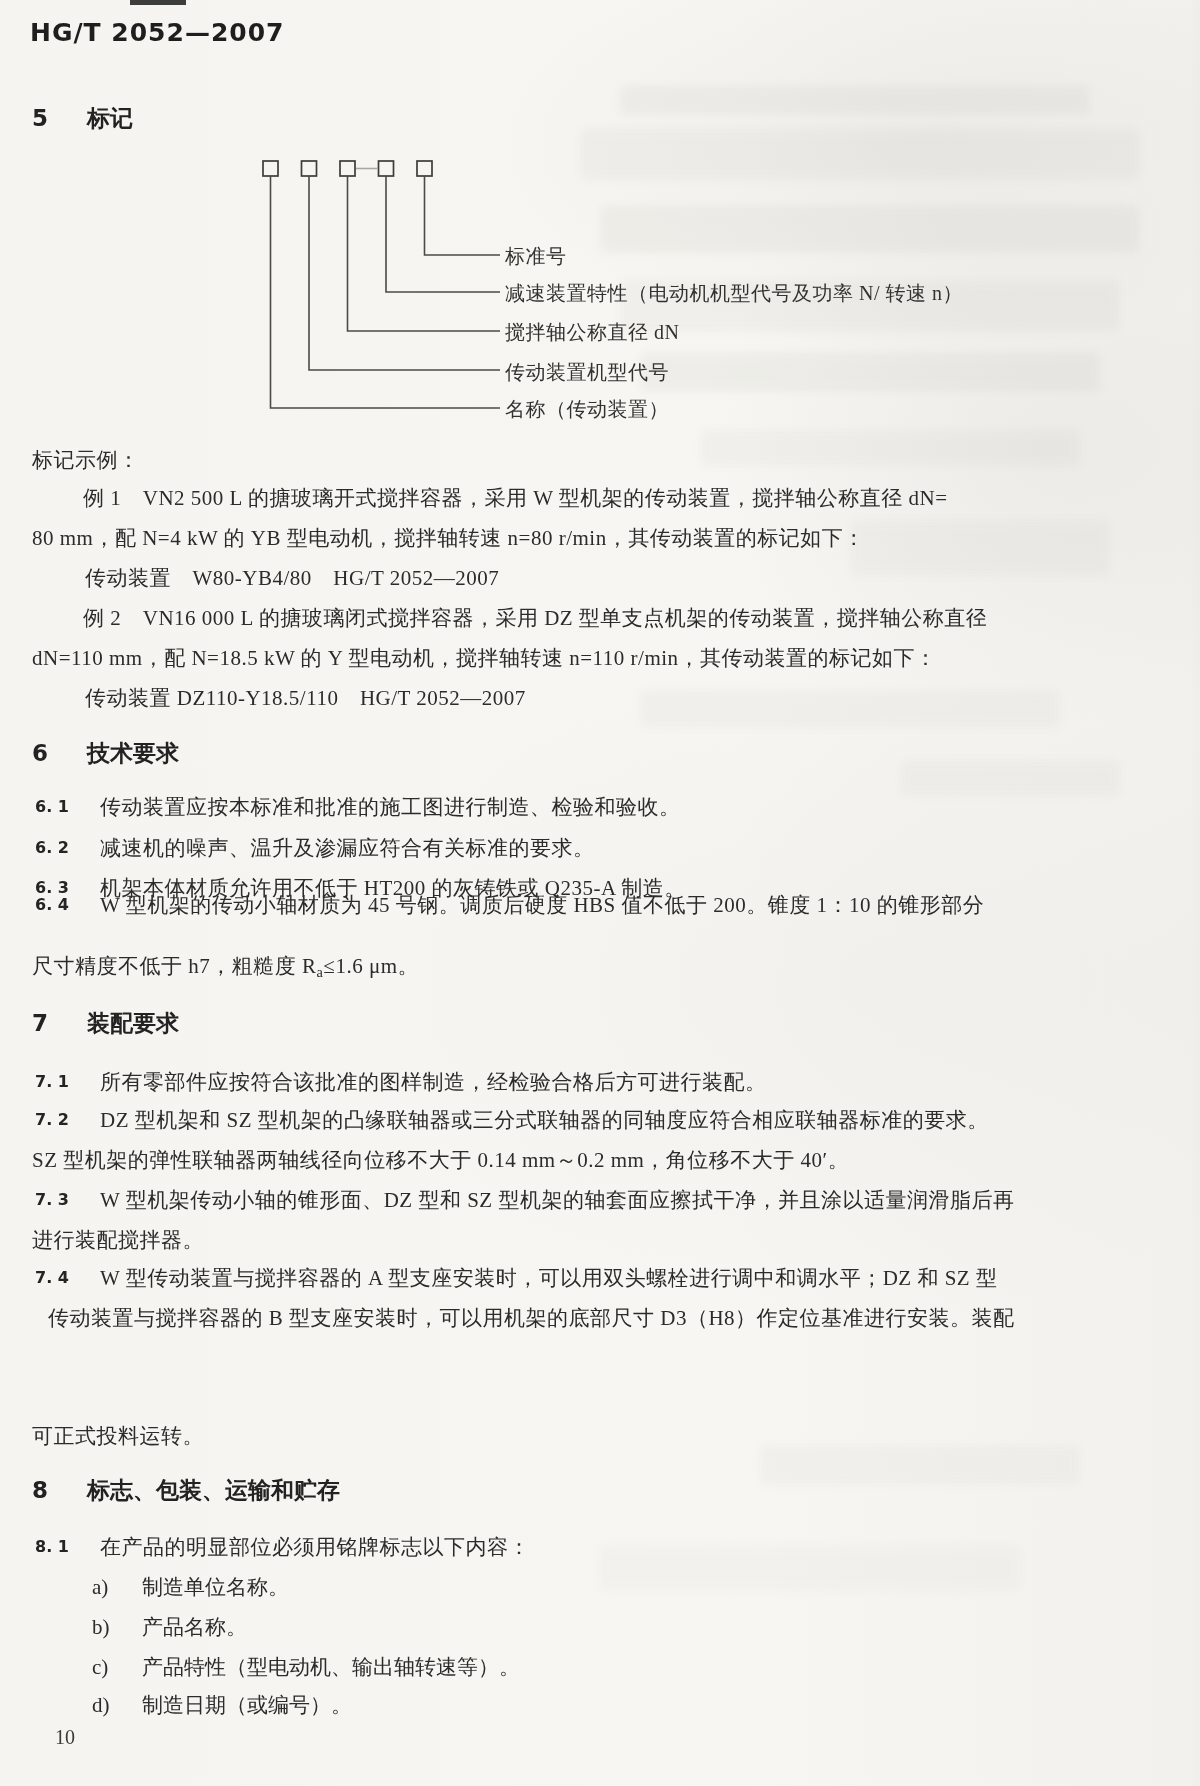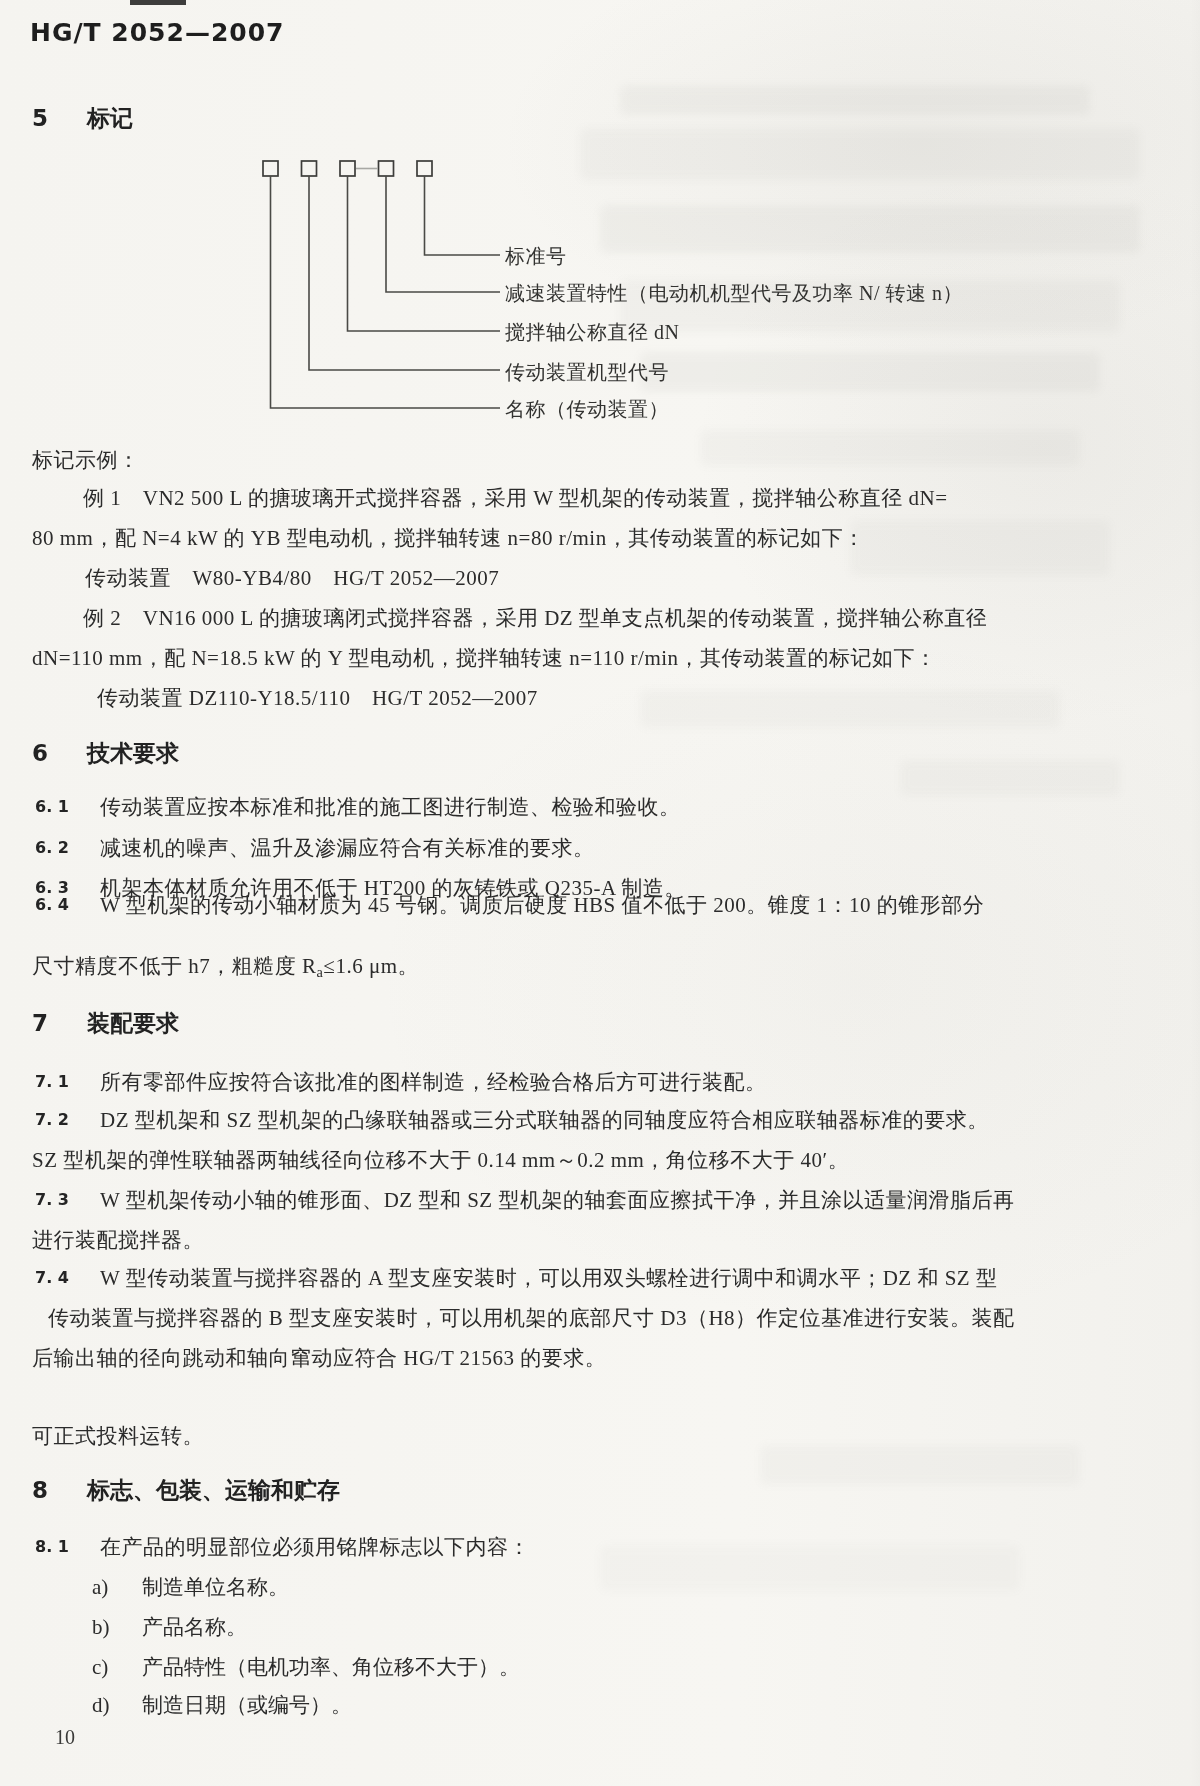--- a/index.html
+++ b/index.html
@@ -118,21 +118,21 @@
   <div class="dlabel" style="top:320px;">搅拌轴公称直径 dN</div>
   <div class="dlabel" style="top:360px;">传动装置机型代号</div>
   <div class="dlabel" style="top:397px;">名称（传动装置）</div>
 
   <div class="line" style="left:32px;top:446px;">标记示例：</div>
   <div class="line" style="left:83px;top:484px;">例 1　VN2 500 L 的搪玻璃开式搅拌容器，采用 W 型机架的传动装置，搅拌轴公称直径 dN=</div>
   <div class="line" style="left:32px;top:524px;">80 mm，配 N=4 kW 的 YB 型电动机，搅拌轴转速 n=80 r/min，其传动装置的标记如下：</div>
   <div class="line" style="left:85px;top:564px;">传动装置　W80-YB4/80　HG/T 2052—2007</div>
   <div class="line" style="left:83px;top:604px;">例 2　VN16 000 L 的搪玻璃闭式搅拌容器，采用 DZ 型单支点机架的传动装置，搅拌轴公称直径</div>
   <div class="line" style="left:32px;top:644px;">dN=110 mm，配 N=18.5 kW 的 Y 型电动机，搅拌轴转速 n=110 r/min，其传动装置的标记如下：</div>
-  <div class="line" style="left:85px;top:684px;margin-left:12px;">传动装置 DZ110-Y18.5/110　HG/T 2052—2007</div>
+  <div class="line" style="left:85px;top:684px;">传动装置 DZ110-Y18.5/110　HG/T 2052—2007</div>
 
   <div class="sec-head" style="top:738px;">
     <span class="num">6</span>
     <span>技术要求</span>
   </div>
   <div class="clause" style="top:793px;">
     <span class="cnum">6. 1</span>
     <span class="ctext">传动装置应按本标准和批准的施工图进行制造、检验和验收。</span>
   </div>
   <div class="clause" style="top:834px;">
@@ -167,42 +167,41 @@
   <div class="clause" style="top:1186px;">
     <span class="cnum">7. 3</span>
     <span class="ctext">W 型机架传动小轴的锥形面、DZ 型和 SZ 型机架的轴套面应擦拭干净，并且涂以适量润滑脂后再</span>
   </div>
   <div class="line" style="left:32px;top:1226px;">进行装配搅拌器。</div>
   <div class="clause" style="top:1264px;">
     <span class="cnum">7. 4</span>
     <span class="ctext">W 型传动装置与搅拌容器的 A 型支座安装时，可以用双头螺栓进行调中和调水平；DZ 和 SZ 型</span>
   </div>
   <div class="line" style="left:48px;top:1304px;">传动装置与搅拌容器的 B 型支座安装时，可以用机架的底部尺寸 D3（H8）作定位基准进行安装。装配</div>
-  <div class="line" style="left:32px;top:1344px;">后输出轴的径向跳动和轴向窜动应符合 HG/T 21563 的要求。</div>
   <div class="line" style="left:32px;top:1422px;">可正式投料运转。</div>
 
   <div class="sec-head" style="top:1475px;">
     <span class="num">8</span>
     <span>标志、包装、运输和贮存</span>
   </div>
   <div class="clause" style="top:1533px;">
     <span class="cnum">8. 1</span>
     <span class="ctext">在产品的明显部位必须用铭牌标志以下内容：</span>
   </div>
   <div class="listrow" style="top:1573px;">
     <span class="marker">a)</span>
     <span>制造单位名称。</span>
   </div>
   <div class="listrow" style="top:1613px;">
     <span class="marker">b)</span>
     <span>产品名称。</span>
   </div>
   <div class="listrow" style="top:1653px;">
     <span class="marker">c)</span>
-    <span>产品特性（电机功率、角位移不大于）。</span>
+    <span>产品特性（型电动机、输出轴转速等）。</span>
   </div>
   <div class="listrow" style="top:1691px;">
     <span class="marker">d)</span>
     <span>制造日期（或编号）。</span>
   </div>
 
   <div class="pageno">10</div>
 
 </div>
 

